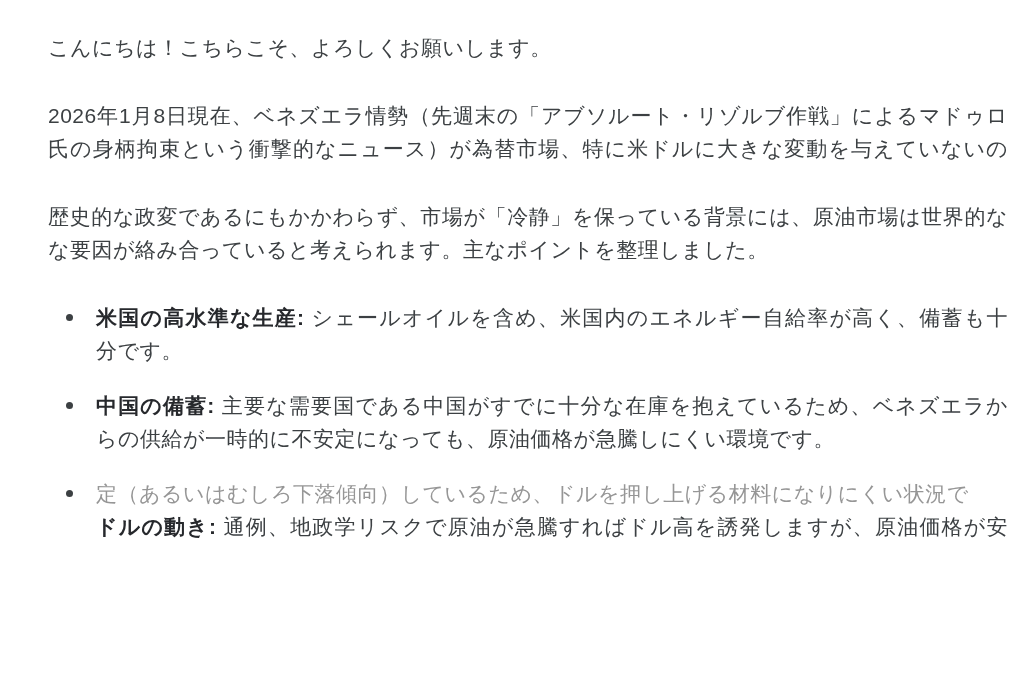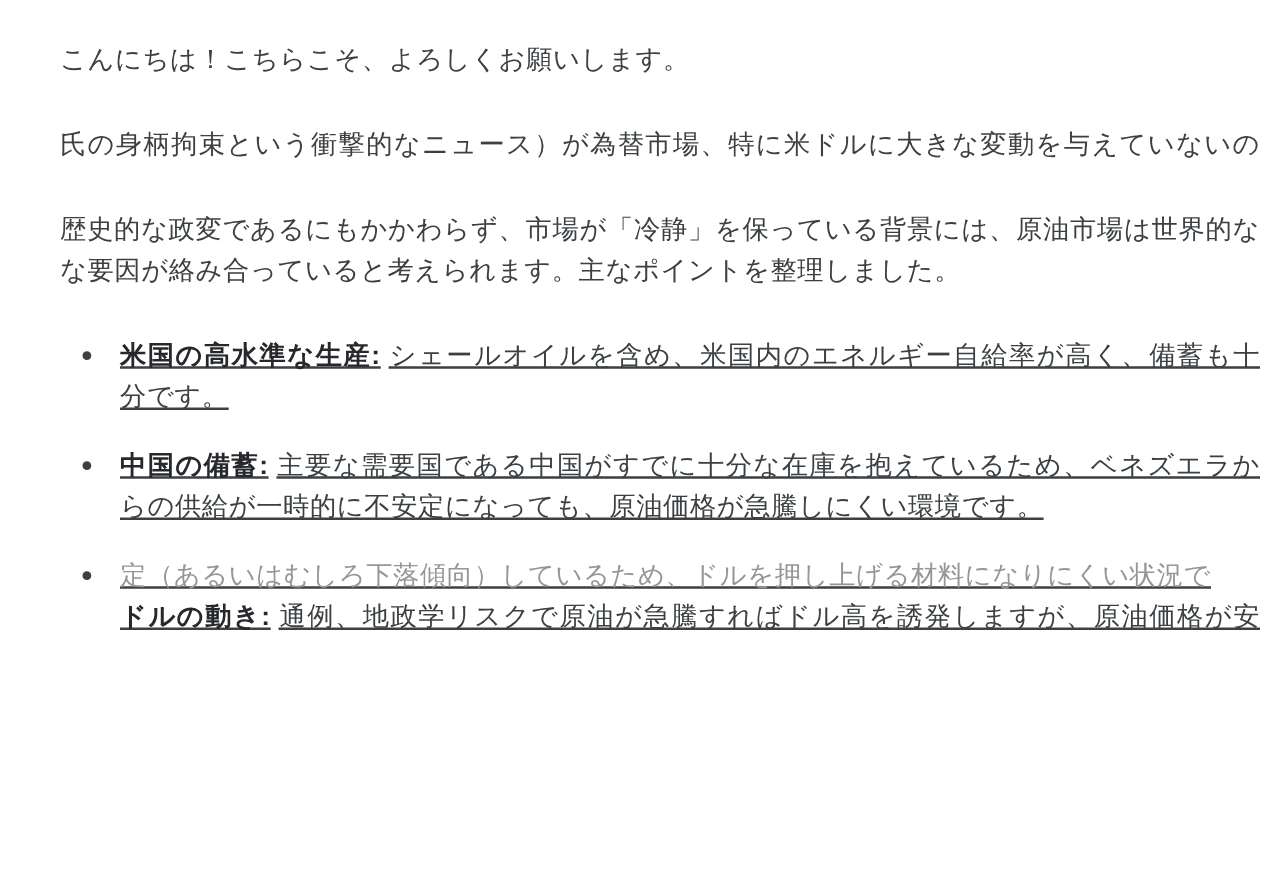--- a/index.html
+++ b/index.html
@@ -38,21 +38,20 @@
     font-size: 22px;
     line-height: 33px;
     font-weight: 700;
     color: #26282c;
     letter-spacing: 0.3px;
     margin: 42px 0 17px 0;
   }
   .bullets {
     margin: 0;
     padding: 0;
-    text-decoration: underline;
   }
   .bullet {
     position: relative;
     padding-left: 48px;
     margin: 0 0 22px 0;
     font-size: 21px;
     line-height: 33px;
     letter-spacing: 0.5px;
   }
   .bullet:last-child {
@@ -79,20 +78,21 @@
 </head>
 <body>
 
 <div class="message">
 
   <div class="p">
     <div class="line left">こんにちは！こちらこそ、よろしくお願いします。</div>
   </div>
 
   <div class="p">
+    <div class="line just">2026年1月8日現在、ベネズエラ情勢（先週末の「アブソルート・リゾルブ作戦」によるマドゥロ</div>
     <div class="line just">氏の身柄拘束という衝撃的なニュース）が為替市場、特に米ドルに大きな変動を与えていないの</div>
   </div>
 
   <div class="p">
     <div class="line just">歴史的な政変であるにもかかわらず、市場が「冷静」を保っている背景には、原油市場は世界的な</div>
     <div class="line left">な要因が絡み合っていると考えられます。主なポイントを整理しました。</div>
   </div>
 
 
 

